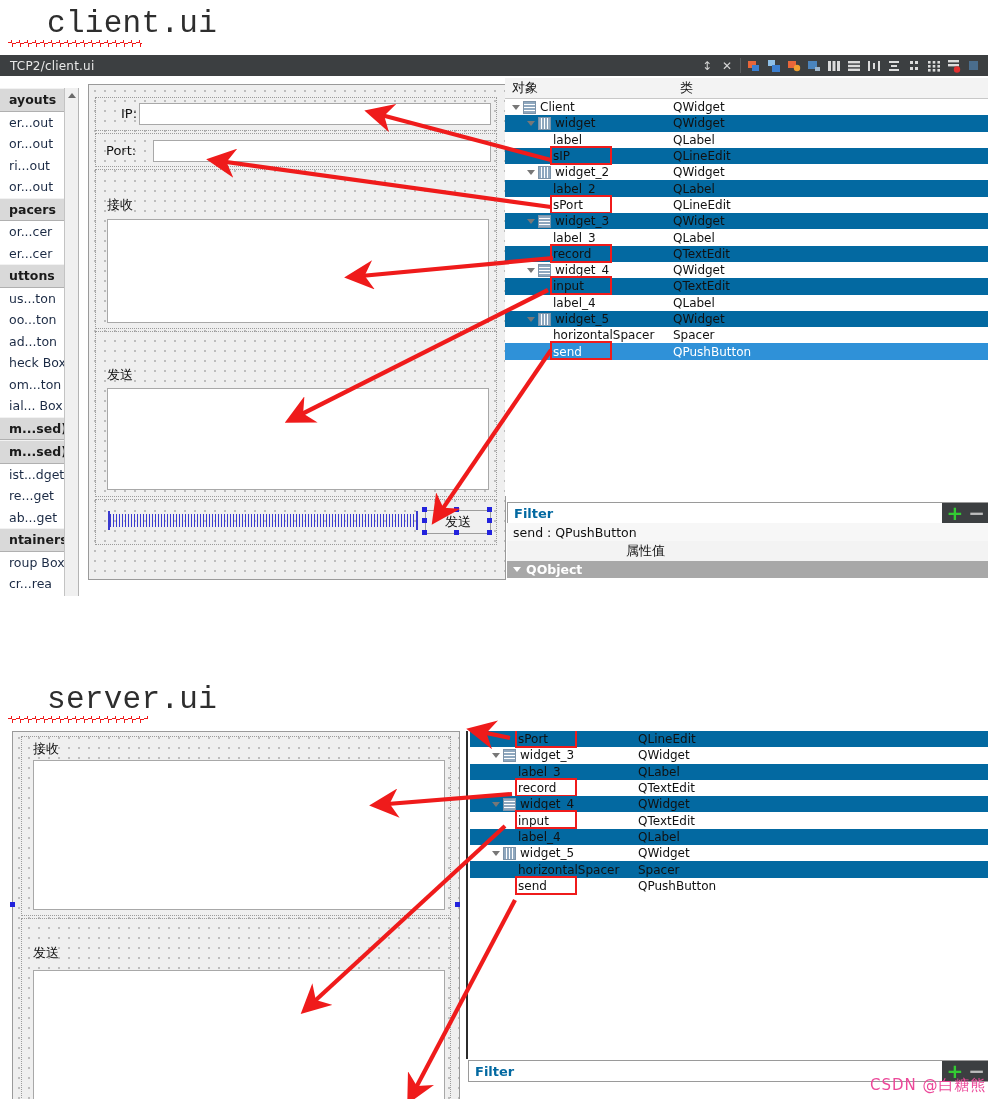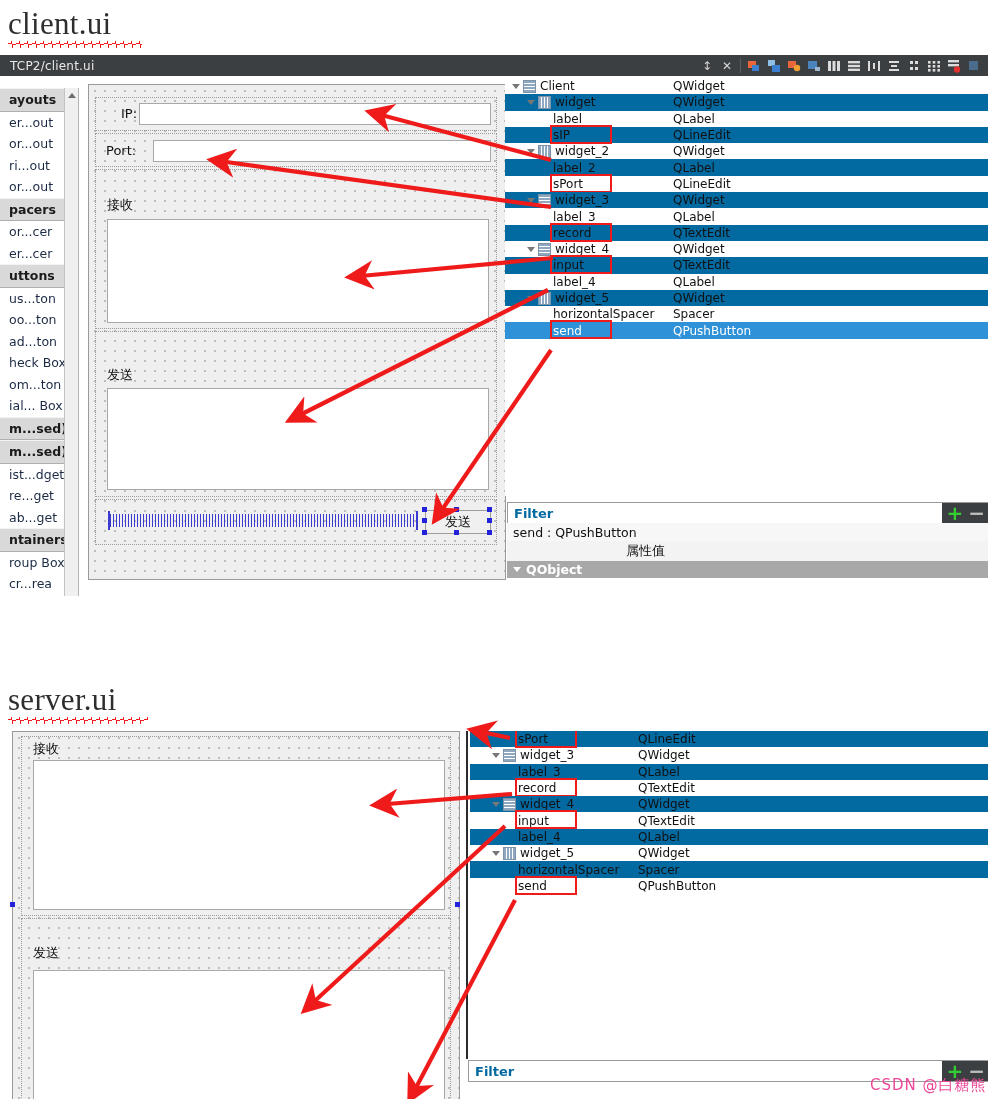--- a/index.html
+++ b/index.html
@@ -3,21 +3,21 @@
 <meta charset="utf-8">
 <style>
   html,body{margin:0;padding:0;background:#ffffff;}
   body{width:988px;height:1099px;position:relative;
        font-family:"DejaVu Sans","Liberation Sans",sans-serif;
        -webkit-font-smoothing:antialiased;overflow:hidden;}
   .abs{position:absolute;}
 
   
   .doc-title{font-size:31px;color:#2e2e2e;letter-spacing:.3px;
-             font-family:Liberation Serif, serif;white-space:nowrap;}
+             font-family:Liberation Mono, monospace;white-space:nowrap;margin-left:39px;}
   .squiggle{position:absolute;height:7px;left:0;bottom:-6px;
       background-image:
         radial-gradient(circle at 2px 5px, transparent 2.2px, #f01a1a 2.3px, #f01a1a 3.1px, transparent 3.2px),
         radial-gradient(circle at 6px 1px, transparent 2.2px, #f01a1a 2.3px, #f01a1a 3.1px, transparent 3.2px);
       background-size:8px 8px;background-repeat:repeat-x;}
 
   
   .qt-titlebar{background:#3c3f41;color:#e9e9e9;font-size:12px;
                display:flex;align-items:center;}
   .qt-titlebar .tlabel{padding-left:10px;white-space:nowrap;letter-spacing:.2px;}
@@ -250,20 +250,24 @@
   <div class="handle" style="left:365px;top:422px;"></div>
   <div class="handle" style="left:398px;top:422px;"></div>
   <div class="handle" style="left:333px;top:433px;"></div>
   <div class="handle" style="left:398px;top:433px;"></div>
   <div class="handle" style="left:333px;top:445px;"></div>
   <div class="handle" style="left:365px;top:445px;"></div>
   <div class="handle" style="left:398px;top:445px;"></div>
 </div>
 
 <div class="abs tree" style="left:505px;top:78px;width:483px;height:418px;">
+  <div class="tree-head">
+    <span class="c1">对象</span>
+    <span>类</span>
+  </div>
   <div id="client-tree-rows" style="position:relative;">
       <div class="tr" style="position: relative; padding-left: 7px;">
         <span class="twirl"></span>
         <span class="ico v"></span>
         <span class="nm">Client</span>
         <span class="cls">QWidget</span>
       </div>
       <div class="tr alt" style="position: relative; padding-left: 22px;">
         <span class="twirl"></span>
         <span class="ico h"></span>

